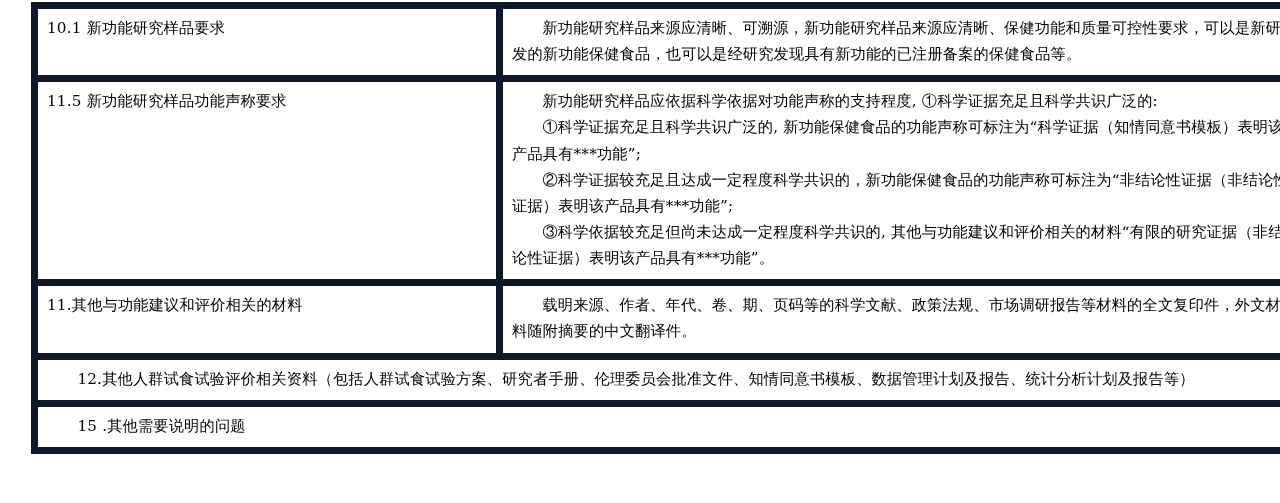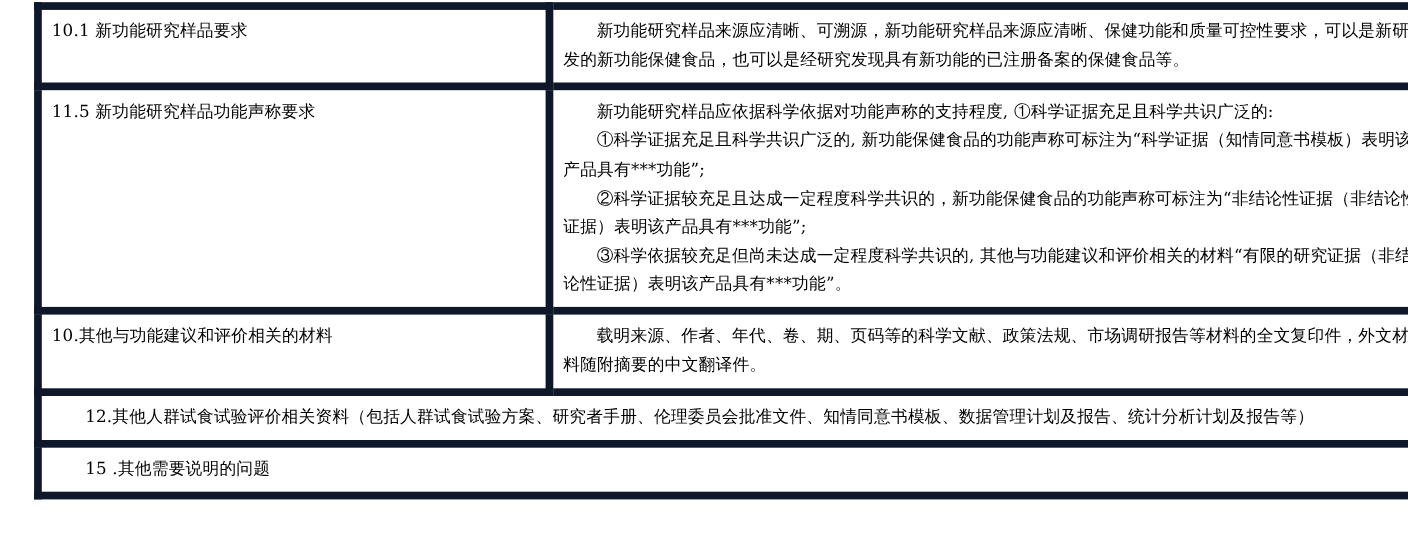--- a/index.html
+++ b/index.html
@@ -81,21 +81,21 @@
         <td class="col-right cell">
           <p class="indent2">新功能研究样品应依据科学依据对功能声称的支持程度, ①科学证据充足且科学共识广泛的:</p>
           <p class="indent2">①科学证据充足且科学共识广泛的, 新功能保健食品的功能声称可标注为“科学证据（知情同意书模板）表明该产品具有***功能”;</p>
           <p class="indent2">②科学证据较充足且达成一定程度科学共识的，新功能保健食品的功能声称可标注为“非结论性证据（非结论性证据）表明该产品具有***功能”;</p>
           <p class="indent2">③科学依据较充足但尚未达成一定程度科学共识的, 其他与功能建议和评价相关的材料“有限的研究证据（非结论性证据）表明该产品具有***功能”。</p>
         </td>
       </tr>
 
       <tr>
         <td class="col-left cell">
-          <p class="label-line">10.其他与功能建议和评价相关的材料</p>
+          <p class="label-line">11.其他与功能建议和评价相关的材料</p>
         </td>
         <td class="col-right cell">
           <p class="indent2">载明来源、作者、年代、卷、期、页码等的科学文献、政策法规、市场调研报告等材料的全文复印件，外文材料随附摘要的中文翻译件。</p>
         </td>
       </tr>
 
       <tr>
         <td class="full-cell" colspan="2">
           <p class="indent2">12.其他人群试食试验评价相关资料（包括人群试食试验方案、研究者手册、伦理委员会批准文件、知情同意书模板、数据管理计划及报告、统计分析计划及报告等）</p>
         </td>

